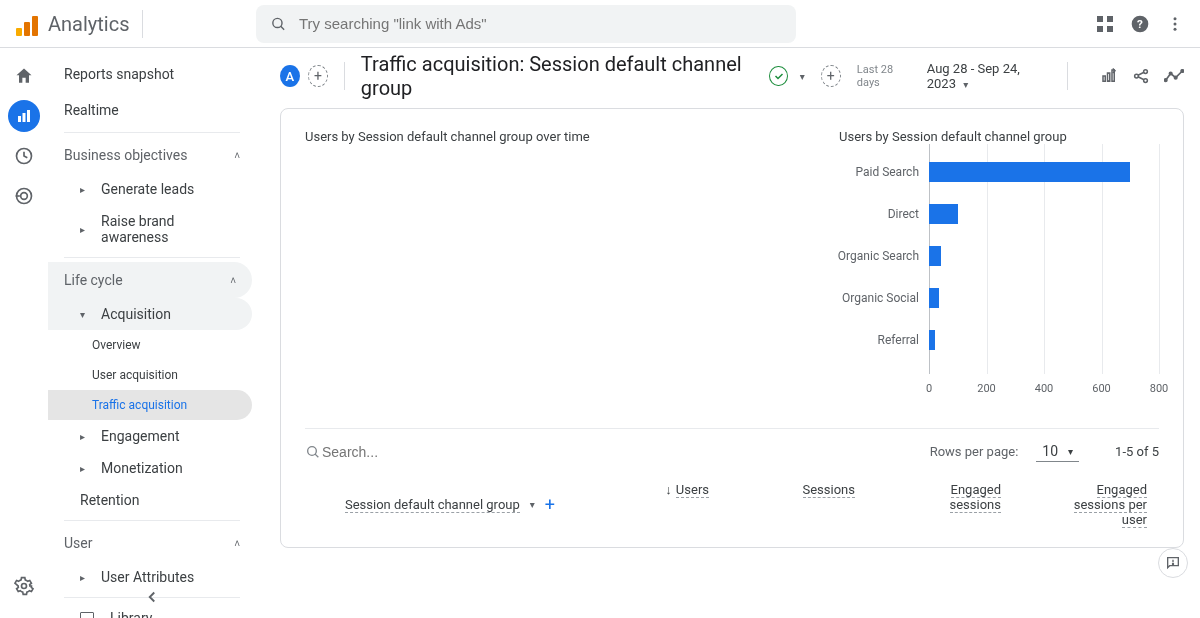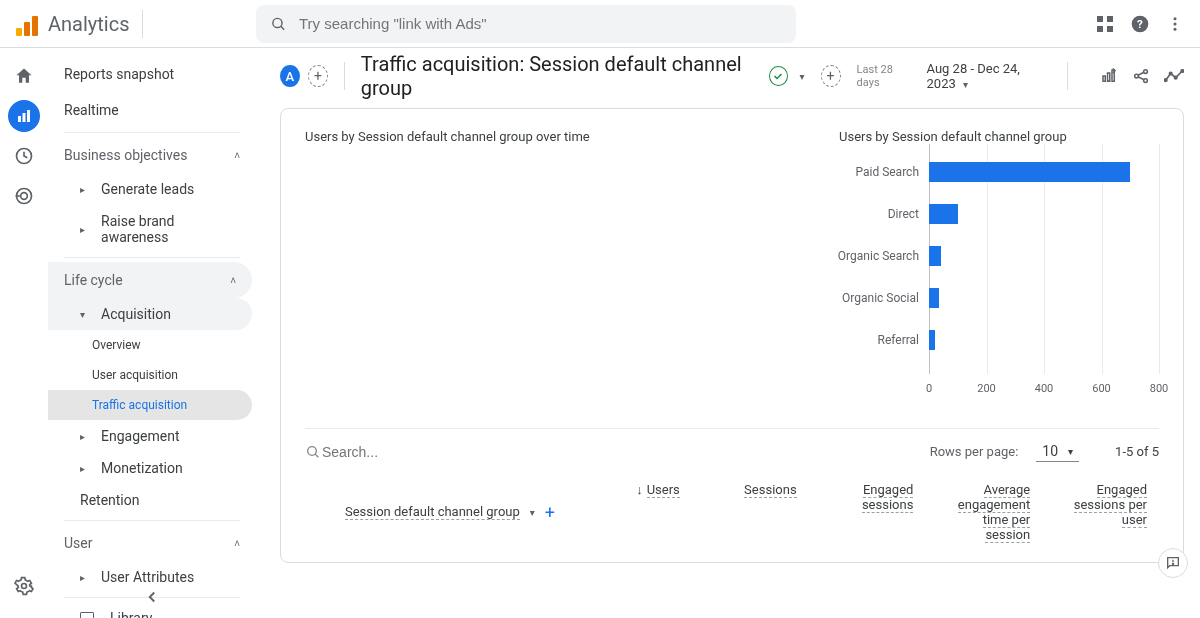--- a/index.html
+++ b/index.html
@@ -228,21 +228,21 @@
     <div class="check-badge">
       <svg width="12" height="12" viewBox="0 0 24 24" fill="none" stroke="#1e8e3e" stroke-width="3">
           <polyline points="5 12 10 17 19 8"></polyline>
         </svg>
     </div>
     <span class="dropdown-caret">▾</span>
     <div class="badge-plus" style="margin-left:8px;">+</div>
     <div class="spacer"></div>
     <span class="date-label">Last 28 days</span>
     <span class="date-value">
-      <span>Aug 28 - Dec 24, 2023</span>
+      <span>Aug 28 - Sep 24, 2023</span>
       <span class="dropdown-caret">▾</span>
     </span>
     <div class="header-divider"></div>
     <div class="header-actions">
       <span class="icon-btn">
         <svg width="18" height="18" viewBox="0 0 24 24" fill="none" stroke="#5f6368" stroke-width="2">
             <rect x="4" y="12" width="3" height="7"></rect>
             <rect x="10" y="8" width="3" height="11"></rect>
             <rect x="16" y="4" width="3" height="15"></rect>
             <path d="M17 2l3 3-3 3"></path>
@@ -342,26 +342,20 @@
         <span class="sort-arrow">↓</span><span class="dashed">Users</span>
       </div>
       <div class="th-col">
         <span class="dashed">Sessions</span>
       </div>
       <div class="th-col">
         <span class="dashed">Engaged</span><br>
         <span class="dashed">sessions</span>
       </div>
       <div class="th-col">
-        <span class="dashed">Average</span><br>
-        <span class="dashed">engagement</span><br>
-        <span class="dashed">time per</span><br>
-        <span class="dashed">session</span>
-      </div>
-      <div class="th-col">
         <span class="dashed">Engaged</span><br>
         <span class="dashed">sessions per</span><br>
         <span class="dashed">user</span>
       </div>
     </div>
   </div>
 </div>
 
 <div class="feedback">
   <svg width="16" height="16" viewBox="0 0 24 24" fill="none" stroke="#5f6368" stroke-width="2">

